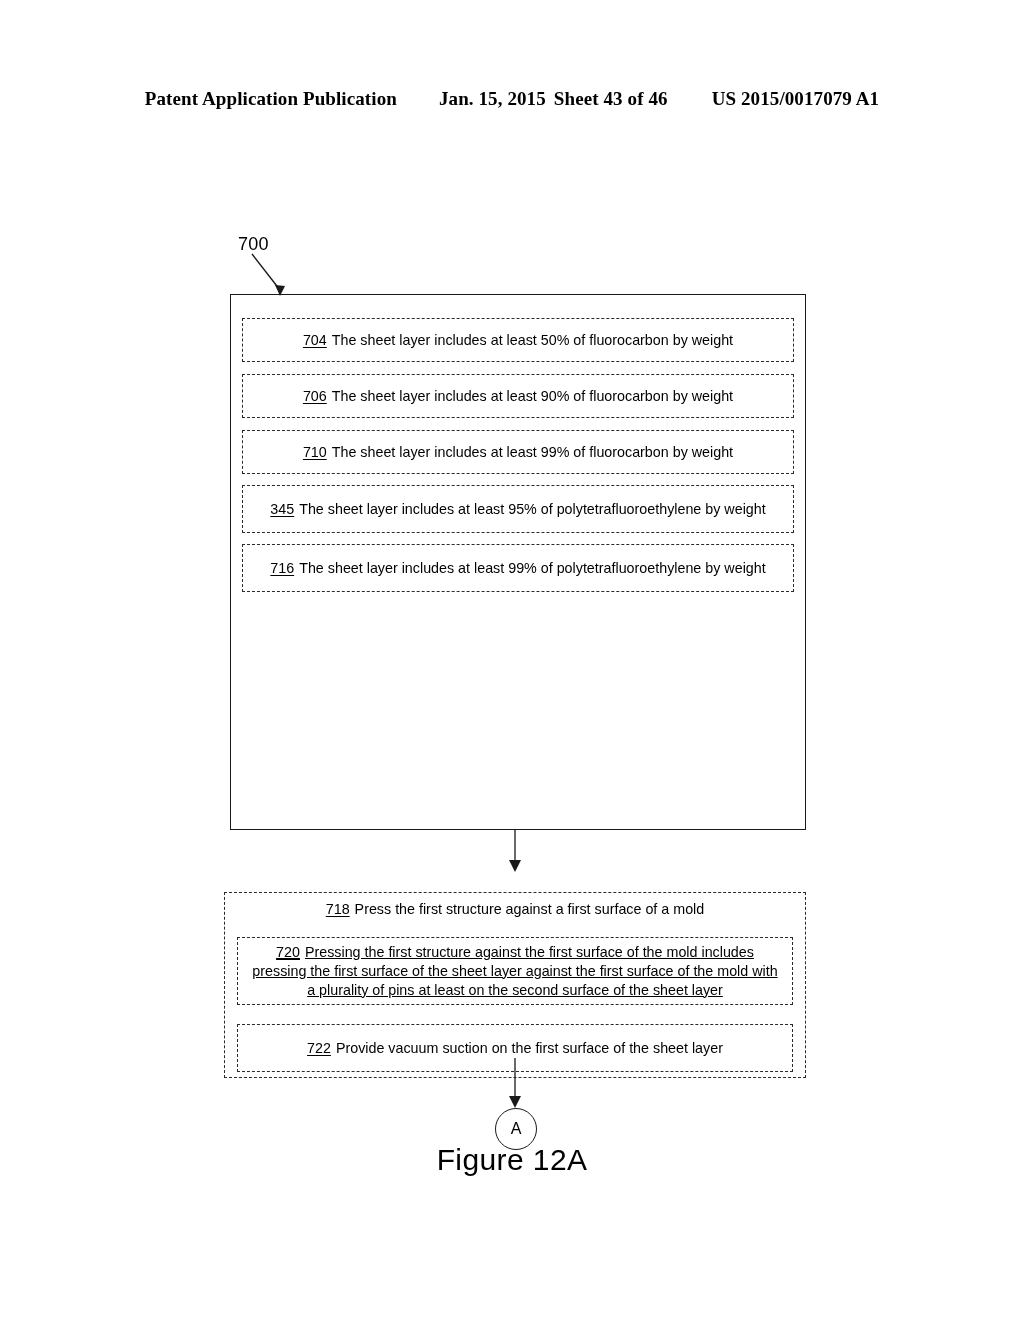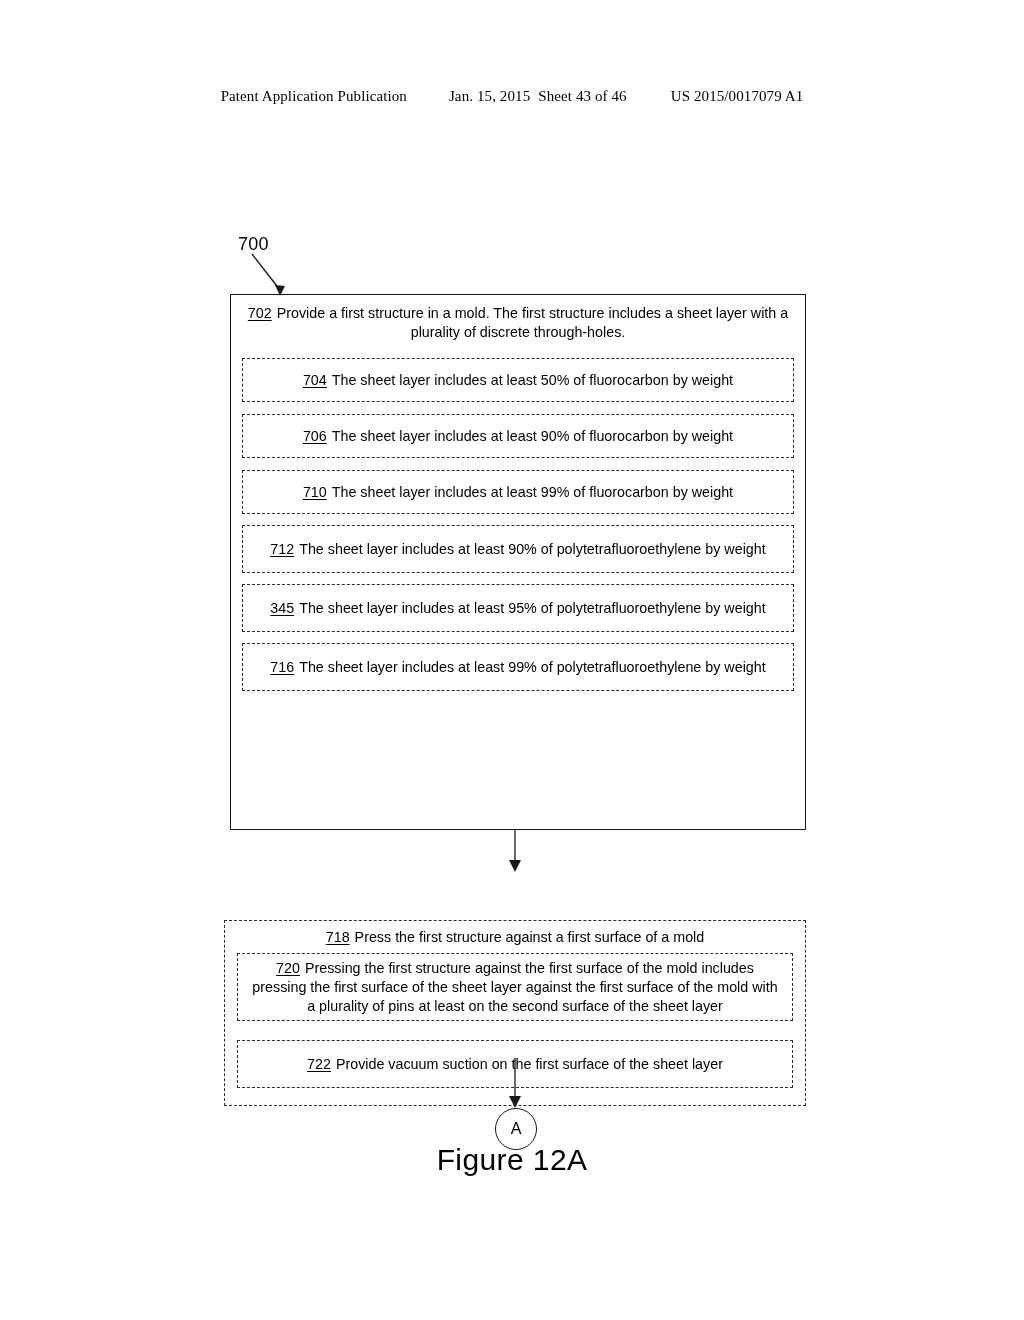--- a/index.html
+++ b/index.html
@@ -19,22 +19,22 @@
   
   .patent-header {
     position: absolute;
     top: 88px;
     left: 0;
     width: 1024px;
     display: flex;
     justify-content: center;
     align-items: baseline;
     font-family: "Liberation Serif", serif;
-    font-weight: normal;
-    font-size: 15px;
+    font-weight: bold;
+    font-size: 19px;
     letter-spacing: 0.1px;
     white-space: nowrap;
   }
   .patent-header .hdr-pub   { margin-right: 42px; }
   .patent-header .hdr-date  { margin-right: 8px; }
   .patent-header .hdr-sheet { margin-right: 44px; }
   .patent-header .hdr-num   { }
 
   
   .figure {
@@ -71,21 +71,21 @@
     height: 536px;
     border: 1.4px solid #1a1a1a;
     box-sizing: border-box;
     padding: 9px 11px 0 11px;
   }
 
   
   .box-718 {
     position: absolute;
     left: 224px;
-    top: 920px;
+    top: 892px;
     width: 582px;
     height: 186px;
     border: 1.6px dashed #2a2a2a;
     box-sizing: border-box;
     padding: 7px 12px 0 12px;
   }
 
   
   .step-head {
     font-size: 14.3px;
@@ -105,21 +105,21 @@
     justify-content: center;
     padding: 4px 16px;
   }
 
   
   .sub-1line { height: 44px; margin-top: 12px; }
   .sub-2line { height: 48px; margin-top: 11px; }
   .sub-first { margin-top: 14px; }
 
   
-  .sub-720 { height: 68px; margin-top: 4px; padding: 2px 10px; }
+  .sub-720 { height: 68px; margin-top: 16px; padding: 2px 10px; text-decoration: underline; }
   .sub-722 { height: 48px; margin-top: 19px; }
 
   .num {
     text-decoration: underline;
     text-underline-offset: 1.5px;
     margin-right: 5px;
   }
 
   
   .arrow-mid {
@@ -177,48 +177,40 @@
 <div class="figure">
 
   <div class="ref-700">700</div>
   <svg class="leader-700" viewBox="0 0 50 48">
     <line x1="2" y1="2" x2="30" y2="38" stroke="#1a1a1a" stroke-width="1.4"></line>
     <polygon points="30,44 25,33 35,34" fill="#1a1a1a"></polygon>
   </svg>
 
   <div class="box-702">
 
-    <div class="step-head">
-      <span class="num">702</span><span>Provide a first structure in a mold.  The first structure includes a sheet layer with a plurality of discrete through-holes.</span>
-    </div>
 
     <div class="substep sub-1line sub-first">
       <div>
         <span class="num">704</span><span>The sheet layer includes at least 50% of fluorocarbon by weight</span>
       </div>
     </div>
 
     <div class="substep sub-1line">
       <div>
         <span class="num">706</span><span>The sheet layer includes at least 90% of fluorocarbon by weight</span>
       </div>
     </div>
 
 
     <div class="substep sub-1line">
       <div>
         <span class="num">710</span><span>The sheet layer includes at least 99% of fluorocarbon by weight</span>
       </div>
     </div>
 
-    <div class="substep sub-2line">
-      <div>
-        <span class="num">712</span><span>The sheet layer includes at least 90% of polytetrafluoroethylene by weight</span>
-      </div>
-    </div>
 
     <div class="substep sub-2line">
       <div>
         <span class="num">345</span><span>The sheet layer includes at least 95% of polytetrafluoroethylene by weight</span>
       </div>
     </div>
 
     <div class="substep sub-2line">
       <div>
         <span class="num">716</span><span>The sheet layer includes at least 99% of polytetrafluoroethylene by weight</span>

